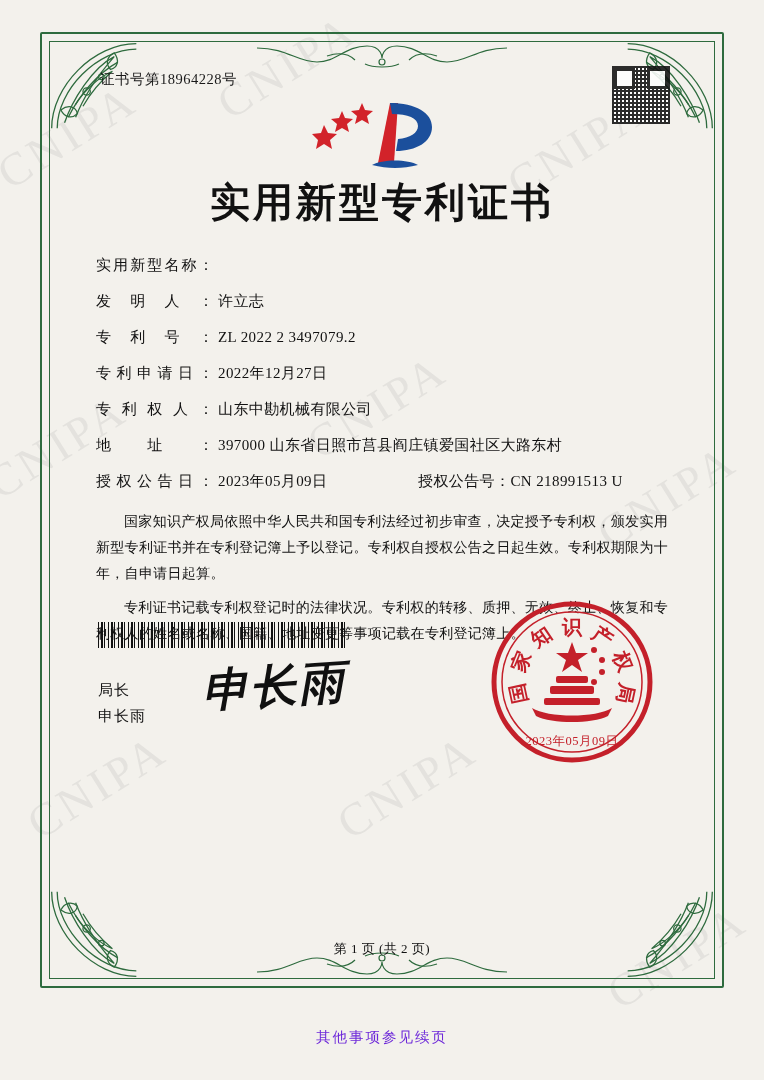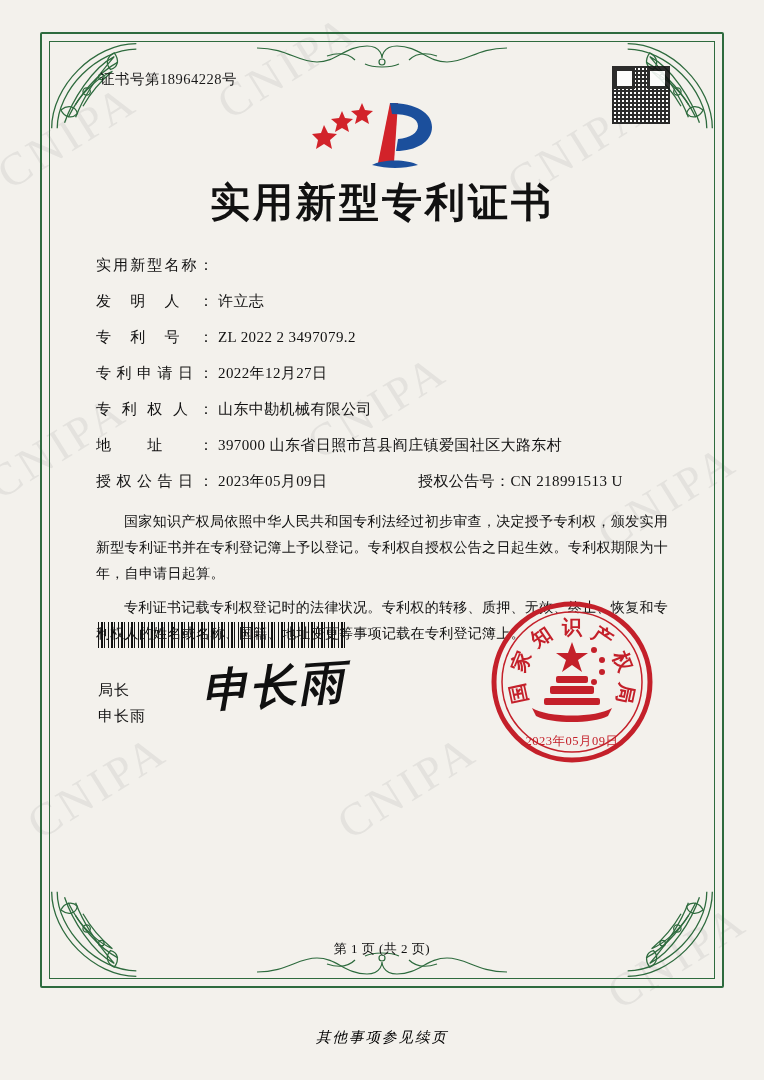--- a/index.html
+++ b/index.html
@@ -243,24 +243,23 @@
     color: #111;
     letter-spacing: 0.5px;
   }
 
   .footer-note {
     position: absolute;
     left: 0; right: 0;
     top: 1028px;
     text-align: center;
     font-size: 14.5px;
-    color: #000000;
+    color: #6d28d9;
     letter-spacing: 2px;
     z-index: 2;
-    font-style: italic;
   }
 </style>
 </head>
 <body>
 
 <div class="watermark-layer">
   <div class="wm" style="left:-10px;  top:110px;">CNIPA</div>
   <div class="wm" style="left:210px;  top:40px;">CNIPA</div>
   <div class="wm" style="left:500px;  top:120px;">CNIPA</div>
   <div class="wm" style="left:-20px;  top:420px;">CNIPA</div>

